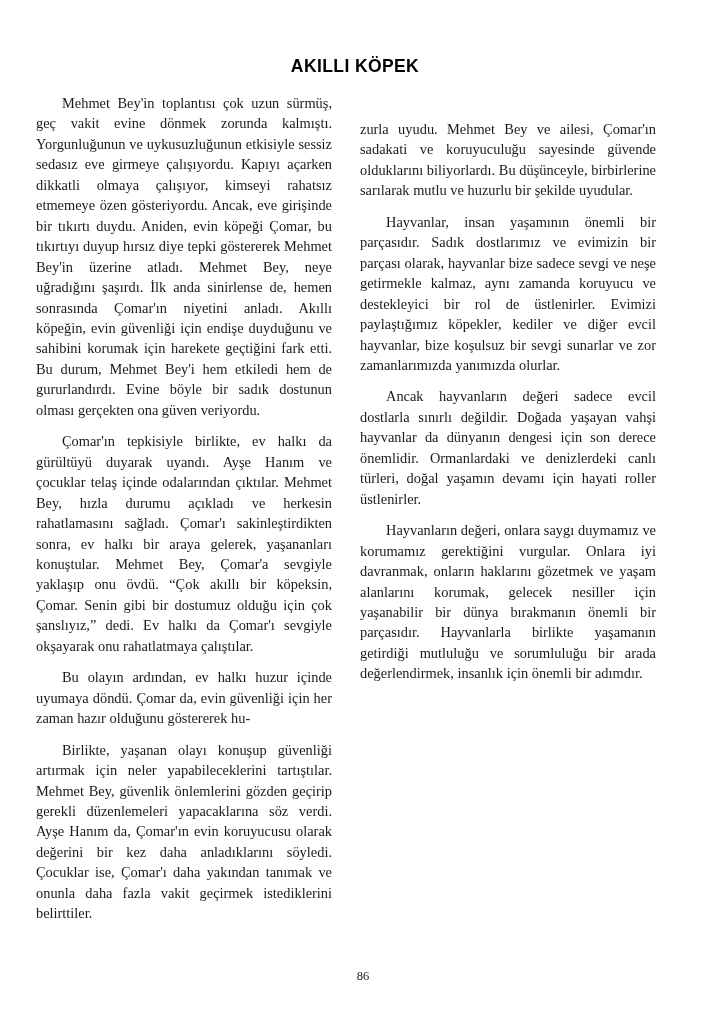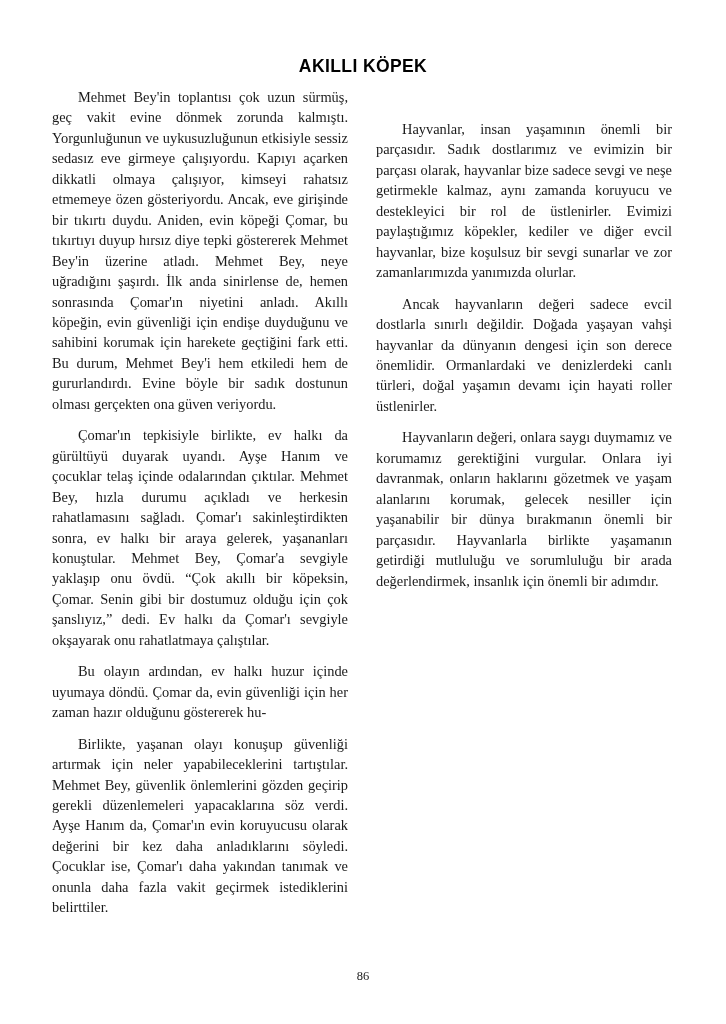--- a/index.html
+++ b/index.html
@@ -12,21 +12,21 @@
     background: #ffffff;
     font-family: "Liberation Serif", serif;
     color: #1a1a1a;
     overflow: hidden;
   }
   .page {
     position: relative;
     width: 726px;
     height: 1024px;
     box-sizing: border-box;
-    padding: 48px 52px 30px 52px;
+    padding: 48px 52px 30px 36px;
   }
   .doc-title {
     text-align: center;
     font-family: "Liberation Sans", sans-serif;
     font-weight: bold;
     font-size: 17.5px;
     letter-spacing: 0.4px;
     margin: 8px 0 0 0;
     color: #000;
   }
@@ -53,21 +53,21 @@
     font-size: 14.4px;
     line-height: 1.42;
     text-indent: 26px;
     hyphens: auto;
     -webkit-hyphens: auto;
   }
   .col p.noindent {
     text-indent: 0;
   }
   .col-left {
-    margin-top: 10px;
+    margin-top: 16px;
   }
   .col-right {
     margin-top: 0;
   }
   .spacer-title {
     height: 42px;
   }
   .page-number {
     position: absolute;
     left: 0;
@@ -91,20 +91,21 @@
 
     <div class="col col-left">
       <p>Mehmet Bey'in toplantısı çok uzun sürmüş, geç vakit evine dönmek zorunda kalmıştı. Yorgunluğunun ve uykusuzluğunun etkisiyle sessiz sedasız eve girmeye çalışıyordu. Kapıyı açarken dikkatli olmaya çalışıyor, kimseyi rahatsız etmemeye özen gösteriyordu. Ancak, eve girişinde bir tıkırtı duydu. Aniden, evin köpeği Çomar, bu tıkırtıyı duyup hırsız diye tepki göstererek Mehmet Bey'in üzerine atladı. Mehmet Bey, neye uğradığını şaşırdı. İlk anda sinirlense de, hemen sonrasında Çomar'ın niyetini anladı. Akıllı köpeğin, evin güvenliği için endişe duyduğunu ve sahibini korumak için harekete geçtiğini fark etti. Bu durum, Mehmet Bey'i hem etkiledi hem de gururlandırdı. Evine böyle bir sadık dostunun olması gerçekten ona güven veriyordu.</p>
       <p>Çomar'ın tepkisiyle birlikte, ev halkı da gürültüyü duyarak uyandı. Ayşe Hanım ve çocuklar telaş içinde odalarından çıktılar. Mehmet Bey, hızla durumu açıkladı ve herkesin rahatlamasını sağladı. Çomar'ı sakinleştirdikten sonra, ev halkı bir araya gelerek, yaşananları konuştular. Mehmet Bey, Çomar'a sevgiyle yaklaşıp onu övdü. “Çok akıllı bir köpeksin, Çomar. Senin gibi bir dostumuz olduğu için çok şanslıyız,” dedi. Ev halkı da Çomar'ı sevgiyle okşayarak onu rahatlatmaya çalıştılar.</p>
       <p>Bu olayın ardından, ev halkı huzur içinde uyumaya döndü. Çomar da, evin güvenliği için her zaman hazır olduğunu göstererek hu-</p>
       <p>Birlikte, yaşanan olayı konuşup güvenliği artırmak için neler yapabileceklerini tartıştılar. Mehmet Bey, güvenlik önlemlerini gözden geçirip gerekli düzenlemeleri yapacaklarına söz verdi. Ayşe Hanım da, Çomar'ın evin koruyucusu olarak değerini bir kez daha anladıklarını söyledi. Çocuklar ise, Çomar'ı daha yakından tanımak ve onunla daha fazla vakit geçirmek istediklerini belirttiler.</p>
     </div>
 
     <div class="col col-right">
       <div class="spacer-title"></div>
+      <p class="noindent">zurla uyudu. Mehmet Bey ve ailesi, Çomar'ın sadakati ve koruyuculuğu sayesinde güvende olduklarını biliyorlardı. Bu düşünceyle, birbirlerine sarılarak mutlu ve huzurlu bir şekilde uyudular.</p>
       <p>Hayvanlar, insan yaşamının önemli bir parçasıdır. Sadık dostlarımız ve evimizin bir parçası olarak, hayvanlar bize sadece sevgi ve neşe getirmekle kalmaz, aynı zamanda koruyucu ve destekleyici bir rol de üstlenirler. Evimizi paylaştığımız köpekler, kediler ve diğer evcil hayvanlar, bize koşulsuz bir sevgi sunarlar ve zor zamanlarımızda yanımızda olurlar.</p>
       <p>Ancak hayvanların değeri sadece evcil dostlarla sınırlı değildir. Doğada yaşayan vahşi hayvanlar da dünyanın dengesi için son derece önemlidir. Ormanlardaki ve denizlerdeki canlı türleri, doğal yaşamın devamı için hayati roller üstlenirler.</p>
       <p>Hayvanların değeri, onlara saygı duymamız ve korumamız gerektiğini vurgular. Onlara iyi davranmak, onların haklarını gözetmek ve yaşam alanlarını korumak, gelecek nesiller için yaşanabilir bir dünya bırakmanın önemli bir parçasıdır. Hayvanlarla birlikte yaşamanın getirdiği mutluluğu ve sorumluluğu bir arada değerlendirmek, insanlık için önemli bir adımdır.</p>
     </div>
 
   </div>
 
   <div class="page-number">86</div>
 
 </div>

